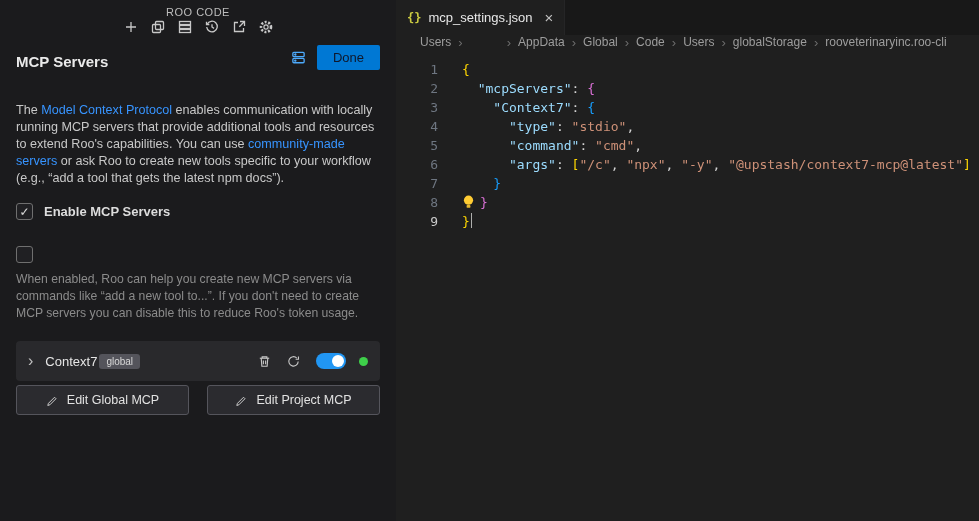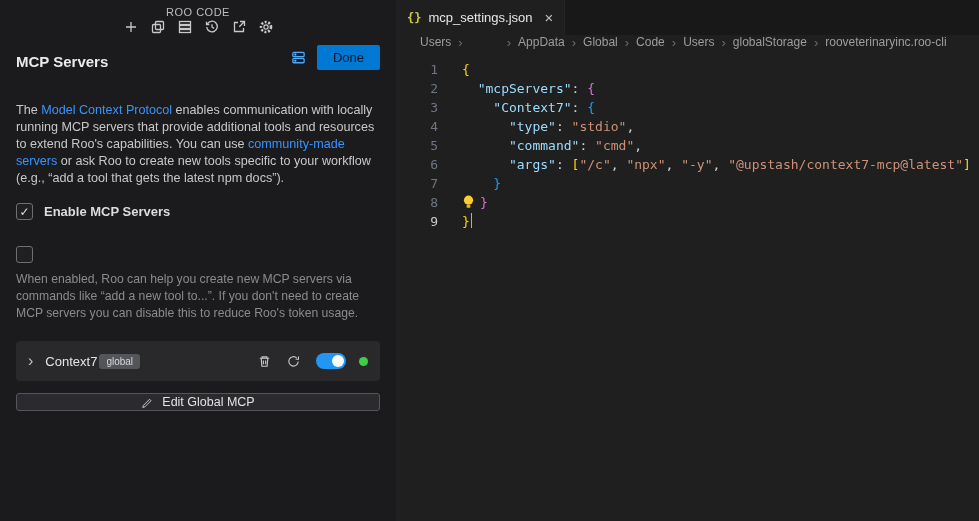--- a/index.html
+++ b/index.html
@@ -40,21 +40,21 @@
   .chevron{color:#c0c0c0;font-size:16px;line-height:1;}
   .server-name{margin-left:12px;font-size:13px;color:#e6e6e6;}
   .badge{margin-left:2px;background:#54545b;color:#d8d8d8;font-size:10px;padding:2px 7px;border-radius:3px;}
   .spacer{flex:1;}
   .row-icon{margin-left:14px;display:flex;cursor:pointer;}
   .row-icon svg{stroke:#c8c8c8;fill:none;stroke-width:1.2;}
   .toggle-pill{margin-left:15px;width:30px;height:16px;border-radius:8px;background:#5a5a5a;position:relative;cursor:pointer;}
   .toggle-pill.on{background:var(--toggle-on);}
   .toggle-knob{position:absolute;right:2px;top:2px;width:12px;height:12px;border-radius:50%;background:#fff;}
   .status-dot{margin-left:13px;width:9px;height:9px;border-radius:50%;background:var(--status-ok);}
-  .footer-btns{margin-top:12px;display:flex;gap:18px;flex-direction:column;}
+  .footer-btns{margin-top:4px;display:flex;gap:18px;}
   .secondary-btn{flex:1;height:30px;background:#2b2b2f;border:1px solid #55555c;border-radius:3px;
                  color:#e2e2e2;font-size:12.5px;display:flex;align-items:center;justify-content:center;
                  gap:8px;cursor:pointer;font-family:inherit;}
   .secondary-btn svg{stroke:#d0d0d0;fill:none;stroke-width:1.2;}
 
   
   .editor{flex:1;min-width:0;background:#1f1f1f;display:flex;flex-direction:column;}
   .tabbar{height:35px;background:#181818;display:flex;flex-shrink:0;}
   .tab{display:flex;align-items:center;gap:7px;padding:0 11px;background:#1f1f1f;
        border-right:1px solid #252526;font-size:13px;color:#e7e7e7;cursor:pointer;}
@@ -186,20 +186,26 @@
       <span class="status-dot" id="status-dot" style="background: rgb(62, 207, 74);"></span>
     </div>
 
     <div class="footer-btns">
       <button class="secondary-btn">
         <svg width="13" height="13" viewBox="0 0 16 16">
             <path d="M3 11.5 10.5 4l1.8 1.8-7.5 7.5-2.6.8z"></path>
           </svg>
         <span>Edit Global MCP</span>
       </button>
+      <button class="secondary-btn">
+        <svg width="13" height="13" viewBox="0 0 16 16">
+            <path d="M3 11.5 10.5 4l1.8 1.8-7.5 7.5-2.6.8z"></path>
+          </svg>
+        <span>Edit Project MCP</span>
+      </button>
     </div>
   </aside>
 
   <main class="editor">
     <div class="tabbar">
       <div class="tab">
         <span class="tab-icon">{}</span>
         <span class="tab-title">mcp_settings.json</span>
         <span class="tab-close">×</span>
       </div>

